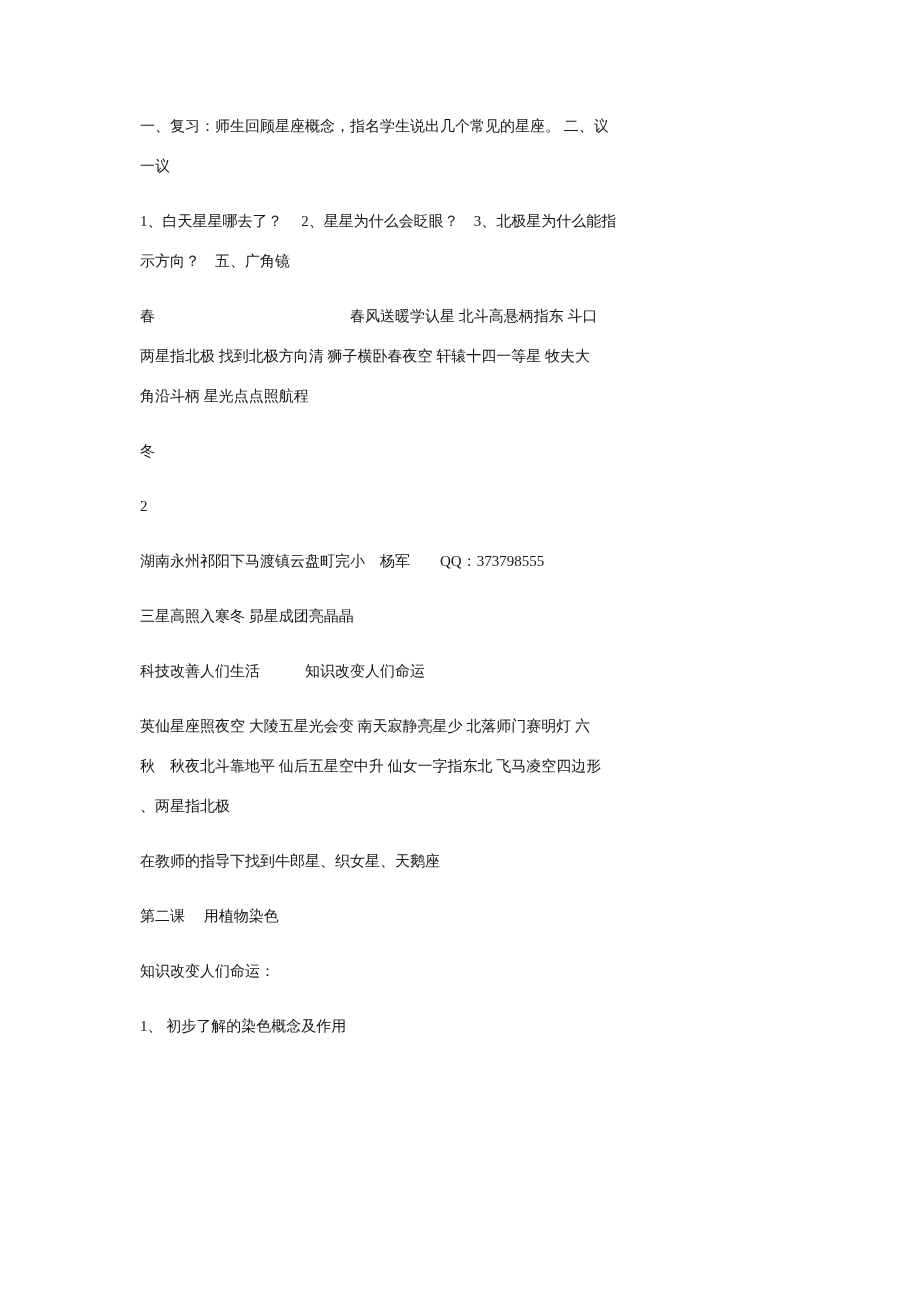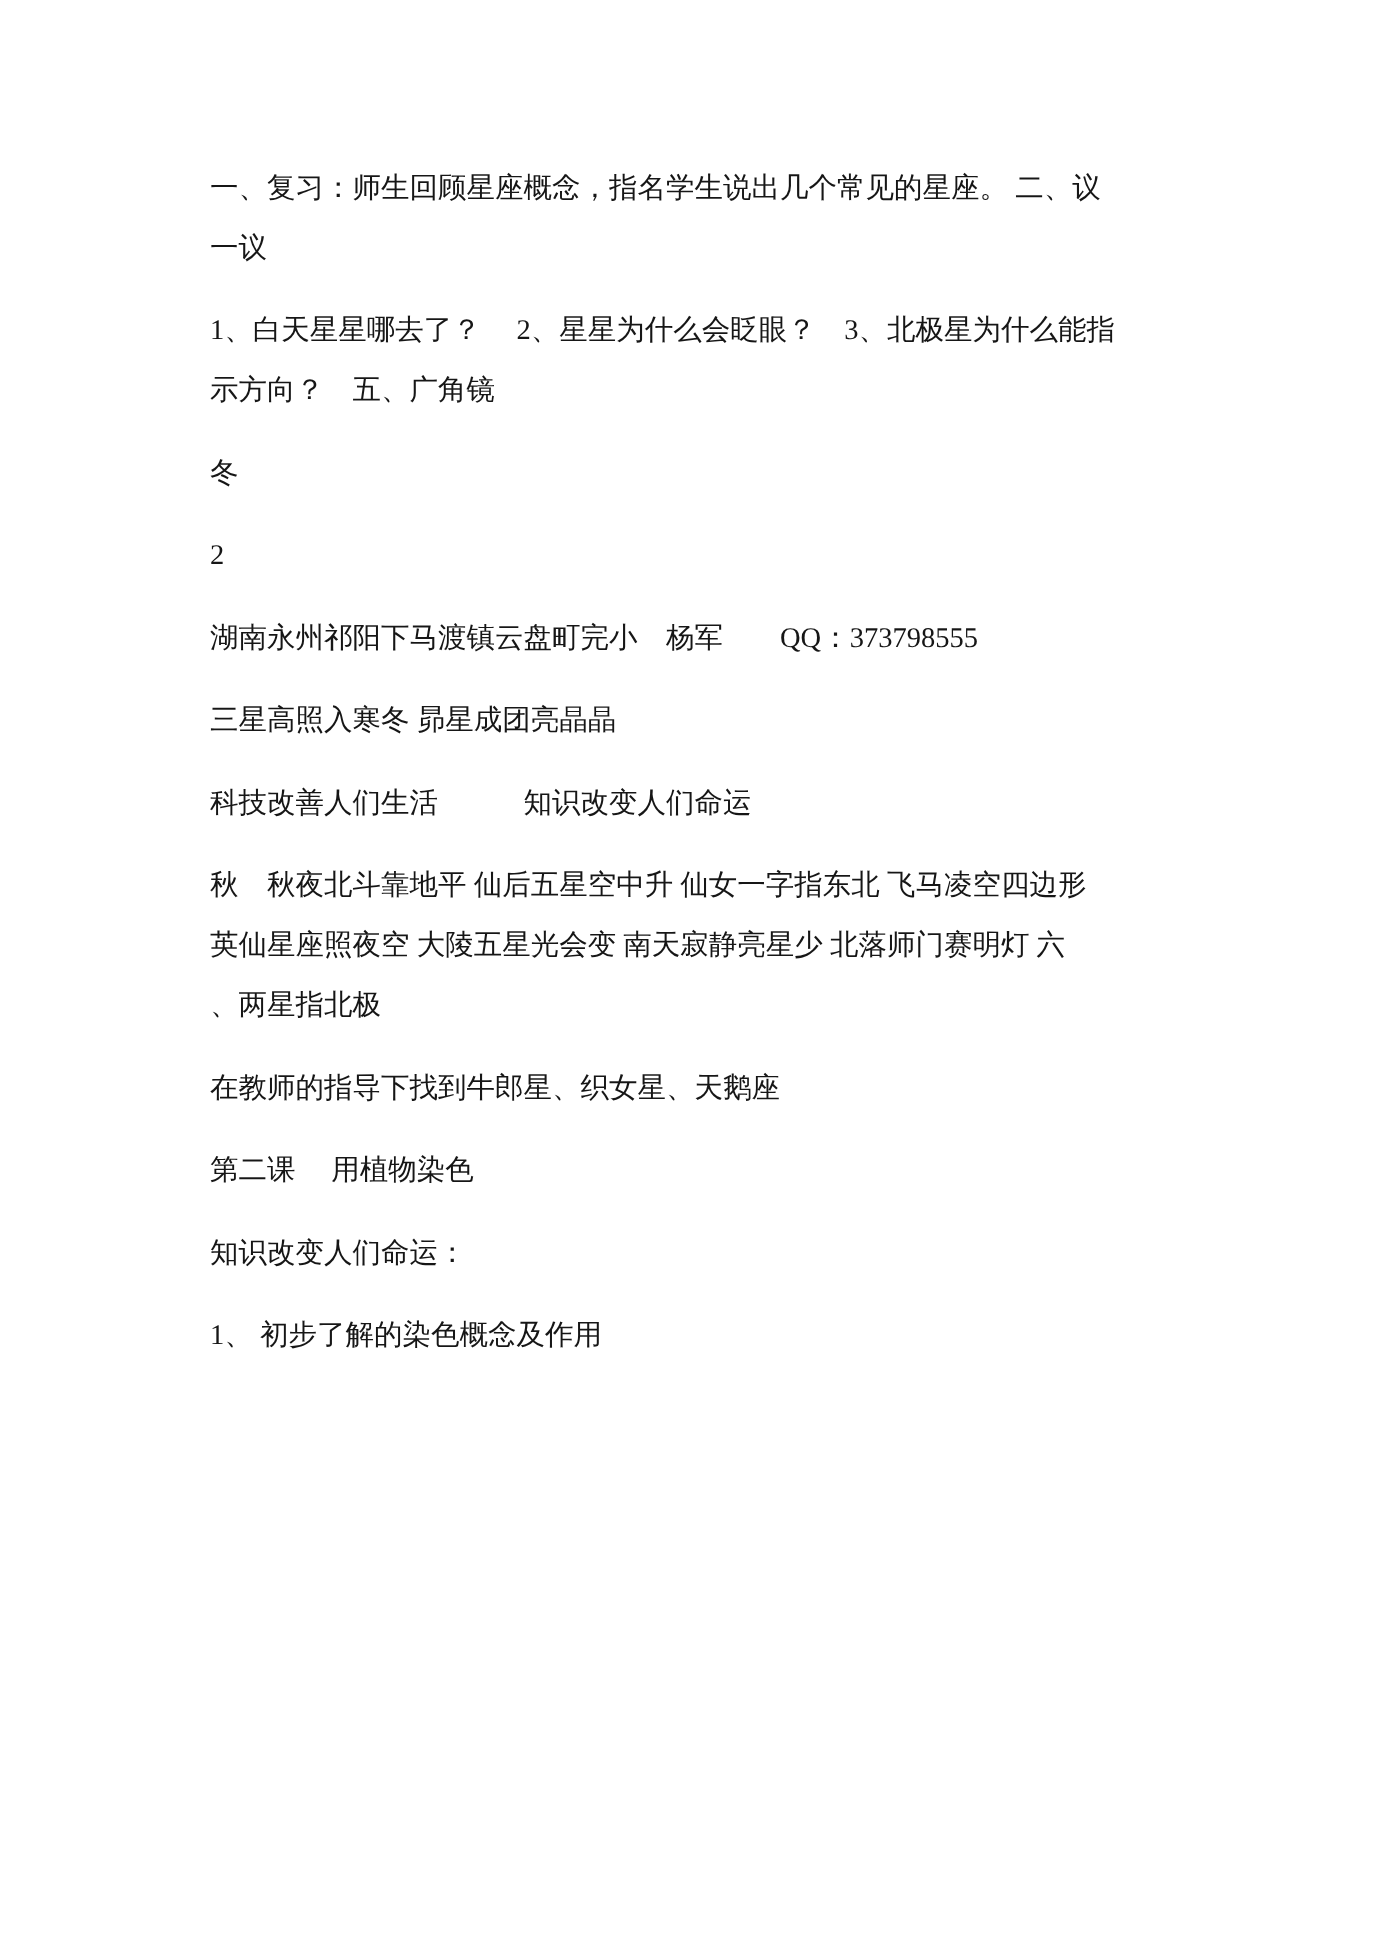--- a/index.html
+++ b/index.html
@@ -9,21 +9,21 @@
   }
   .page {
     position: relative;
     width: 920px;
     height: 1302px;
     background: #ffffff;
     box-sizing: border-box;
     padding: 106px 126px 0 140px;
     overflow: hidden;
     font-family: "Liberation Serif", "DejaVu Serif", serif;
-    font-size: 19px;
+    font-size: 15px;
     color: #161616;
   }
   .para {
     margin: 0 0 15px 0;
     padding: 0;
   }
   .line {
     line-height: 40px;
     white-space: pre-wrap;
     letter-spacing: 0;
@@ -38,20 +38,25 @@
     <span class="line" style="display:block">一、复习：师生回顾星座概念，指名学生说出几个常见的星座。 二、议</span>
     <span class="line" style="display:block">一议</span>
   </p>
 
   <p class="para">
     <span class="line" style="display:block">1、白天星星哪去了？　 2、星星为什么会眨眼？　3、北极星为什么能指</span>
     <span class="line" style="display:block">示方向？　五、广角镜</span>
   </p>
 
 
+  <p class="para">
+    <span class="line" style="display:block">春　　　　　　　　　　　　　春风送暖学认星 北斗高悬柄指东 斗口</span>
+    <span class="line" style="display:block">两星指北极 找到北极方向清 狮子横卧春夜空 轩辕十四一等星 牧夫大</span>
+    <span class="line" style="display:block">角沿斗柄 星光点点照航程</span>
+  </p>
 
   <p class="para">
     <span class="line" style="display:block">冬</span>
   </p>
 
   <p class="para">
     <span class="line" style="display:block">2</span>
   </p>
 
 
@@ -61,22 +66,22 @@
 
   <p class="para">
     <span class="line" style="display:block">三星高照入寒冬 昴星成团亮晶晶</span>
   </p>
 
   <p class="para">
     <span class="line" style="display:block">科技改善人们生活　　　知识改变人们命运</span>
   </p>
 
   <p class="para">
+    <span class="line" style="display:block">英仙星座照夜空 大陵五星光会变 南天寂静亮星少 北落师门赛明灯 六</span>
     <span class="line" style="display:block">秋　秋夜北斗靠地平 仙后五星空中升 仙女一字指东北 飞马凌空四边形</span>
-    <span class="line" style="display:block">英仙星座照夜空 大陵五星光会变 南天寂静亮星少 北落师门赛明灯 六</span>
     <span class="line" style="display:block">、两星指北极</span>
   </p>
 
   <p class="para">
     <span class="line" style="display:block">在教师的指导下找到牛郎星、织女星、天鹅座</span>
   </p>
 
   <p class="para">
     <span class="line" style="display:block">第二课　 用植物染色</span>
   </p>

